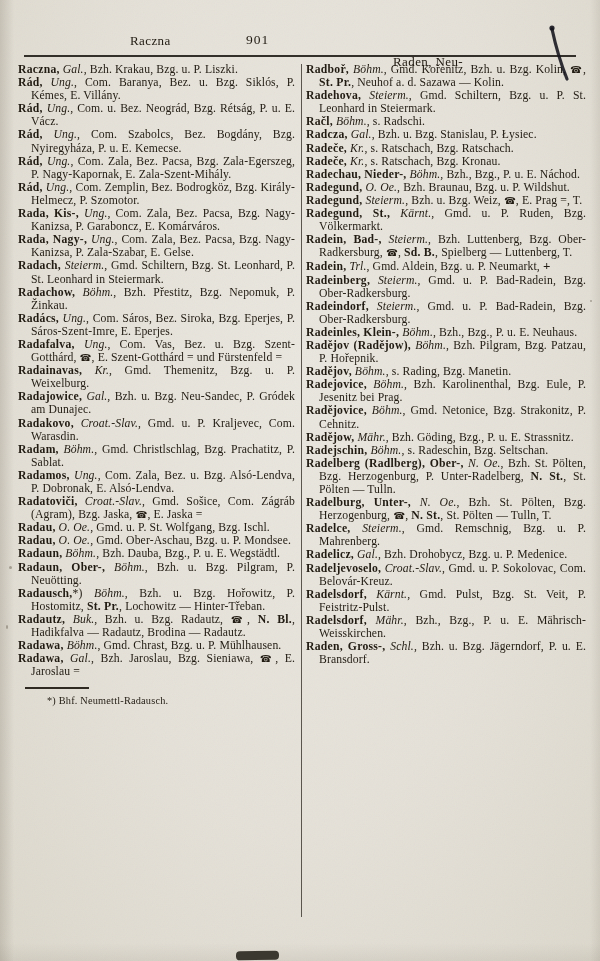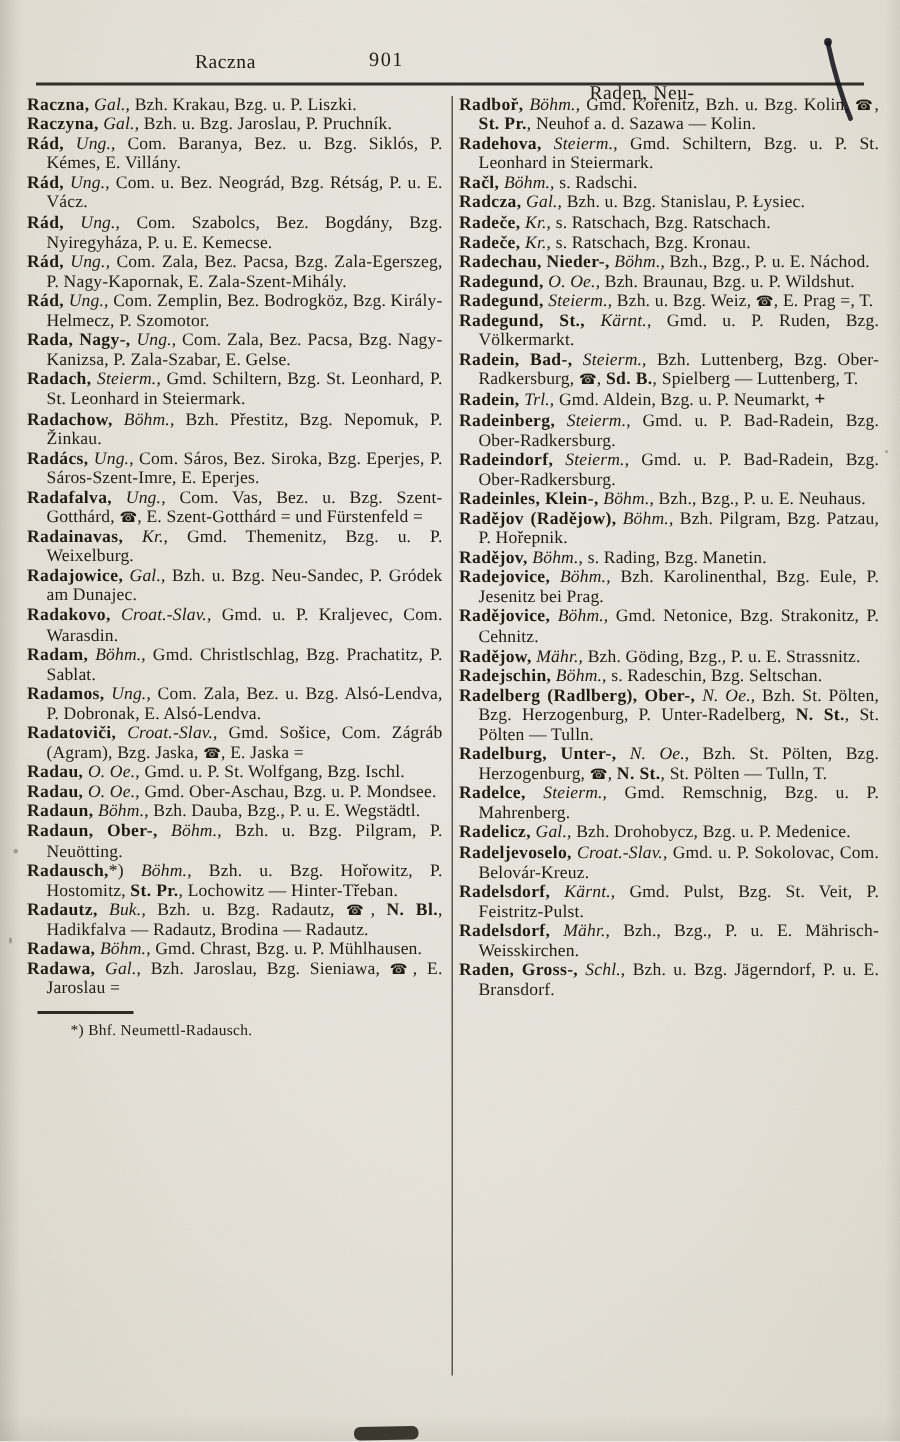--- a/index.html
+++ b/index.html
@@ -78,26 +78,26 @@
   <span class="rh-left">Raczna</span>
   <span class="rh-page">901</span>
   <span class="rh-right">Raden, Neu-</span>
 </div>
 <div class="header-rule"></div>
 
 <div class="columns">
   <div class="col col-left">
     <div>
         <p class="entry"><span class="seg-b">Raczna,</span><span class="seg-i"> Gal.</span><span class="seg-n">, Bzh. Krakau, Bzg. u. P. Liszki.</span></p>
-        <p class="entry"><span class="seg-b">Raczyna,</span><span class="seg-i"> Gal.</span><span class="seg-n">, Bzh. u. Bzg. Jaroslau, P. Pruchník.</span></p>
         <p class="entry"><span class="seg-b">Rád,</span><span class="seg-i"> Ung.</span><span class="seg-n">, Com. Baranya, Bez. u. Bzg. Siklós, P. Kémes, E. Villány.</span></p>
         <p class="entry"><span class="seg-b">Rád,</span><span class="seg-i"> Ung.</span><span class="seg-n">, Com. u. Bez. Neográd, Bzg. Rétság, P. u. E. Vácz.</span></p>
         <p class="entry"><span class="seg-b">Rád,</span><span class="seg-i"> Ung.</span><span class="seg-n">, Com. Szabolcs, Bez. Bogdány, Bzg. Nyiregyháza, P. u. E. Kemecse.</span></p>
         <p class="entry"><span class="seg-b">Rád,</span><span class="seg-i"> Ung.</span><span class="seg-n">, Com. Zala, Bez. Pacsa, Bzg. Zala-Egerszeg, P. Nagy-Kapornak, E. Zala-Szent-Mihály.</span></p>
         <p class="entry"><span class="seg-b">Rád,</span><span class="seg-i"> Ung.</span><span class="seg-n">, Com. Zemplin, Bez. Bodrogköz, Bzg. Király-Helmecz, P. Szomotor.</span></p>
+        <p class="entry"><span class="seg-b">Rada, Kis-,</span><span class="seg-i"> Ung.</span><span class="seg-n">, Com. Zala, Bez. Pacsa, Bzg. Nagy-Kanizsa, P. Garaboncz, E. Komárváros.</span></p>
         <p class="entry"><span class="seg-b">Rada, Nagy-,</span><span class="seg-i"> Ung.</span><span class="seg-n">, Com. Zala, Bez. Pacsa, Bzg. Nagy-Kanizsa, P. Zala-Szabar, E. Gelse.</span></p>
         <p class="entry"><span class="seg-b">Radach,</span><span class="seg-i"> Steierm.</span><span class="seg-n">, Gmd. Schiltern, Bzg. St. Leonhard, P. St. Leonhard in Steiermark.</span></p>
         <p class="entry"><span class="seg-b">Radachow,</span><span class="seg-i"> Böhm.</span><span class="seg-n">, Bzh. Přestitz, Bzg. Nepomuk, P. Žinkau.</span></p>
         <p class="entry"><span class="seg-b">Radács,</span><span class="seg-i"> Ung.</span><span class="seg-n">, Com. Sáros, Bez. Siroka, Bzg. Eperjes, P. Sáros-Szent-Imre, E. Eperjes.</span></p>
         <p class="entry"><span class="seg-b">Radafalva,</span><span class="seg-i"> Ung.</span><span class="seg-n">, Com. Vas, Bez. u. Bzg. Szent-Gotthárd, </span><span class="icon tg">☎</span><span class="seg-n">, E. Szent-Gotthárd = und Fürstenfeld =</span></p>
         <p class="entry"><span class="seg-b">Radainavas,</span><span class="seg-i"> Kr.</span><span class="seg-n">, Gmd. Themenitz, Bzg. u. P. Weixelburg.</span></p>
         <p class="entry"><span class="seg-b">Radajowice,</span><span class="seg-i"> Gal.</span><span class="seg-n">, Bzh. u. Bzg. Neu-Sandec, P. Gródek am Dunajec.</span></p>
         <p class="entry"><span class="seg-b">Radakovo,</span><span class="seg-i"> Croat.-Slav.</span><span class="seg-n">, Gmd. u. P. Kraljevec, Com. Warasdin.</span></p>
         <p class="entry"><span class="seg-b">Radam,</span><span class="seg-i"> Böhm.</span><span class="seg-n">, Gmd. Christlschlag, Bzg. Prachatitz, P. Sablat.</span></p>
         <p class="entry"><span class="seg-b">Radamos,</span><span class="seg-i"> Ung.</span><span class="seg-n">, Com. Zala, Bez. u. Bzg. Alsó-Lendva, P. Dobronak, E. Alsó-Lendva.</span></p>

